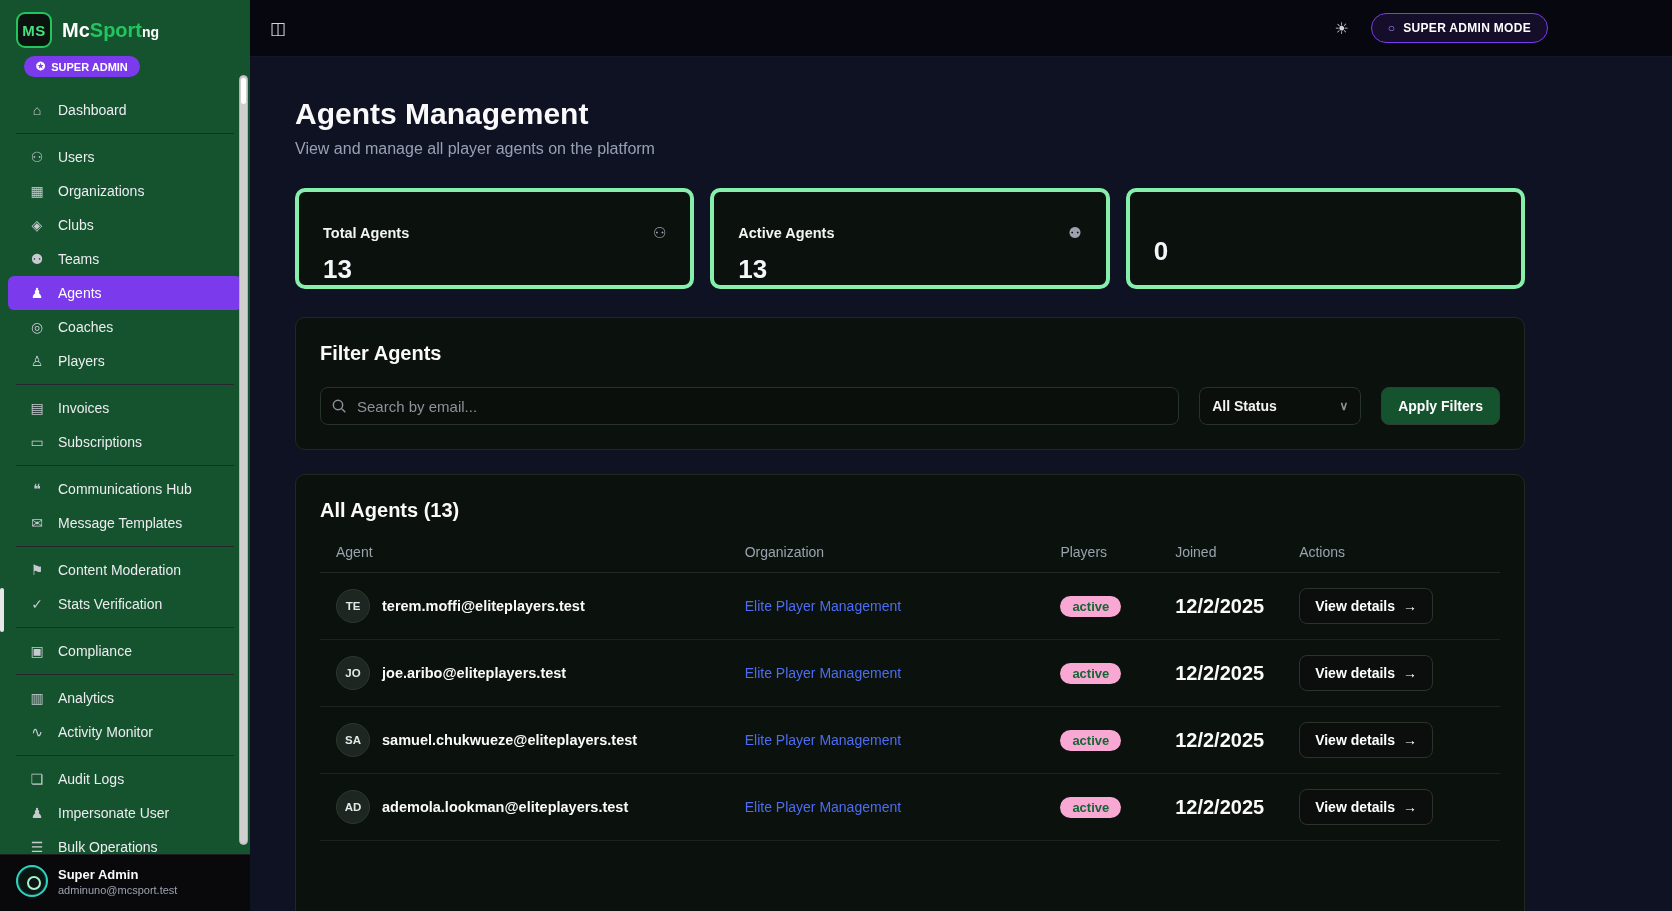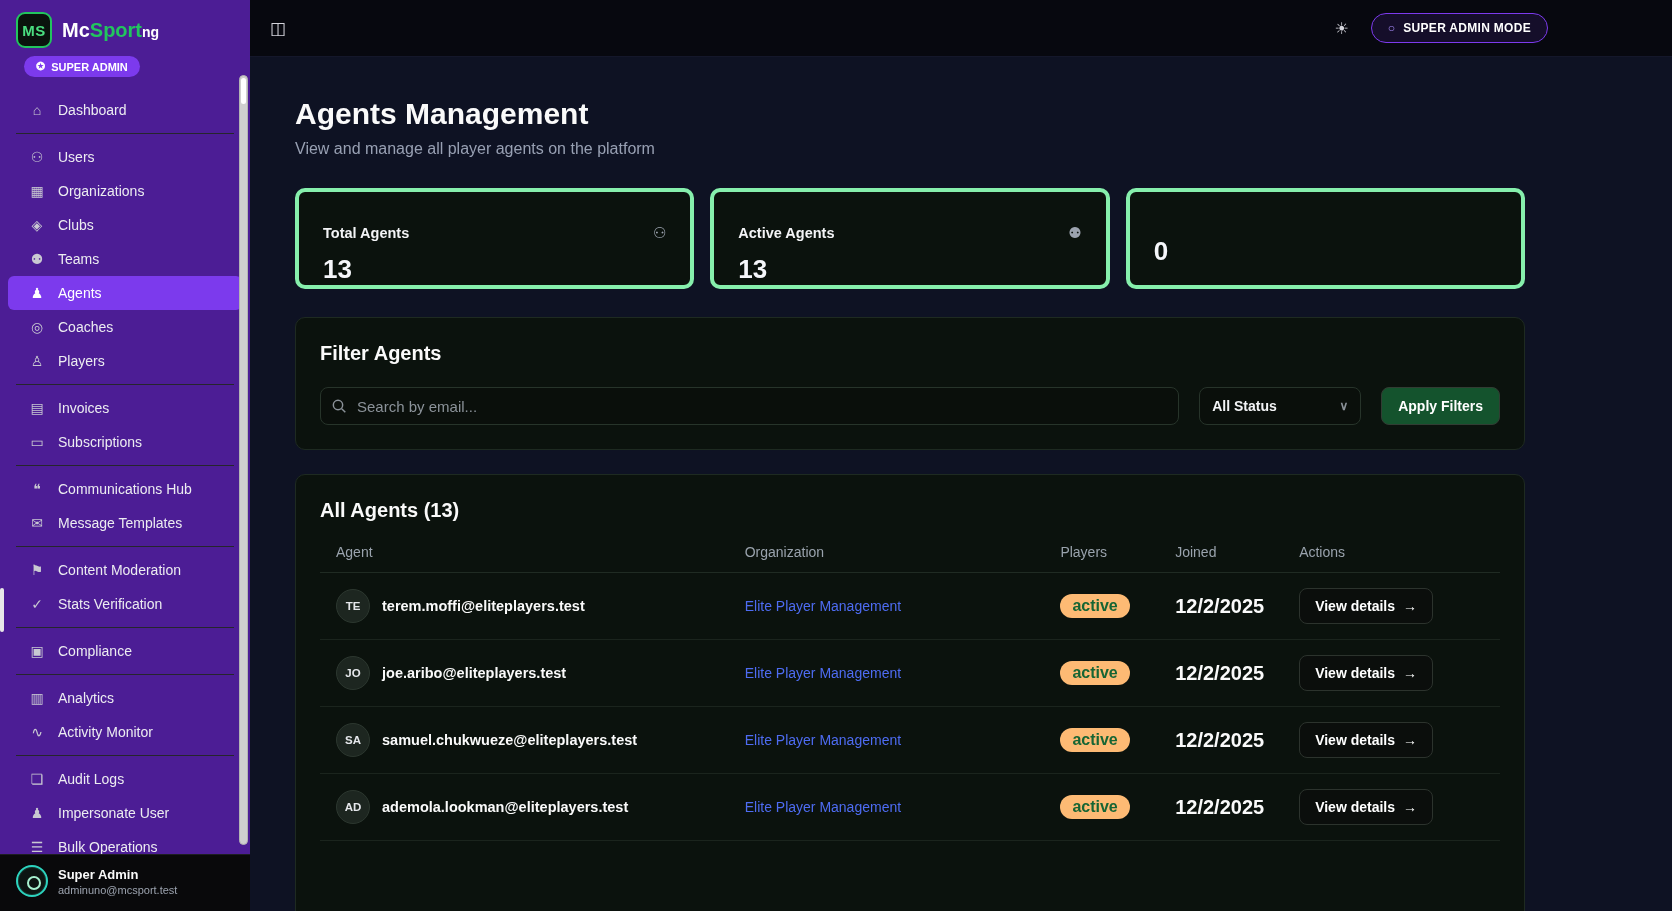--- a/index.html
+++ b/index.html
@@ -2,21 +2,21 @@
 <html><head>
 <meta charset="utf-8">
 <style>
   * { margin:0; padding:0; box-sizing:border-box; }
   html,body { width:1672px; height:911px; overflow:hidden; background:#0e1223;
     font-family:"Liberation Sans", sans-serif; color:#f5f6fa; }
   .app { position:relative; width:1672px; height:911px; }
 
   
   .sidebar { position:absolute; left:0; top:0; width:250px; height:911px;
-    background:#4c1d95; z-index:5; }
+    background:#14532d; z-index:5; }
   .brand { display:flex; align-items:center; gap:10px; padding:12px 16px 6px 16px; }
   .logo { width:36px; height:36px; border:2px solid #22c55e; border-radius:9px;
     background:#0a130d; color:#4ade80; font-weight:800; font-size:15px;
     display:flex; align-items:center; justify-content:center; letter-spacing:0.5px; }
   .brand-name { font-size:20px; font-weight:800; }
   .brand-name .mc { color:#ffffff; }
   .brand-name .sport { color:#22c55e; }
   .brand-name .ng { color:#ffffff; font-size:14px; font-weight:700; }
   .admin-badge { display:inline-flex; align-items:center; gap:6px; margin:2px 0 8px 24px;
     background:#7c3aed; color:#fff; font-size:11px; font-weight:700;
@@ -98,21 +98,21 @@
     padding:16px 16px 12px 16px; margin-top:6px; border-bottom:1px solid #202b23;
     color:#9aa3ad; font-size:14px; font-weight:500; }
   .trow { display:grid; grid-template-columns:35.6% 27.5% 10% 10.8% auto;
     align-items:center; padding:15px 16px; border-bottom:1px solid #1b241d; }
   .agent-cell { display:flex; align-items:center; gap:12px; }
   .avatar { width:34px; height:34px; border-radius:50%; background:#1d2620;
     border:1px solid #2c372f; color:#e5e7eb; font-size:11.5px; font-weight:700;
     display:flex; align-items:center; justify-content:center; }
   .email { font-size:14.5px; font-weight:700; color:#fafafa; }
   .org-link { color:#4e6cf2; font-size:14px; font-weight:500; text-decoration:none; cursor:pointer; }
-  .pill { display:inline-block; background:#fdba74; color:#166534; font-size:16px;
+  .pill { display:inline-block; background:#f9a8d4; color:#166534; font-size:13px;
     font-weight:600; padding:3px 12px; border-radius:999px; }
   .joined { font-size:20px; font-weight:700; color:#fafafa; }
   .btn-details { display:inline-flex; align-items:center; gap:8px; background:#0b0e0c;
     border:1px solid #2c332d; border-radius:8px; padding:9px 15px; color:#ffffff;
     font-size:14px; font-weight:600; cursor:pointer; font-family:"Liberation Sans", sans-serif; }
   .btn-details .arr { font-size:14px; }
 </style>
 </head>
 <body>
 

